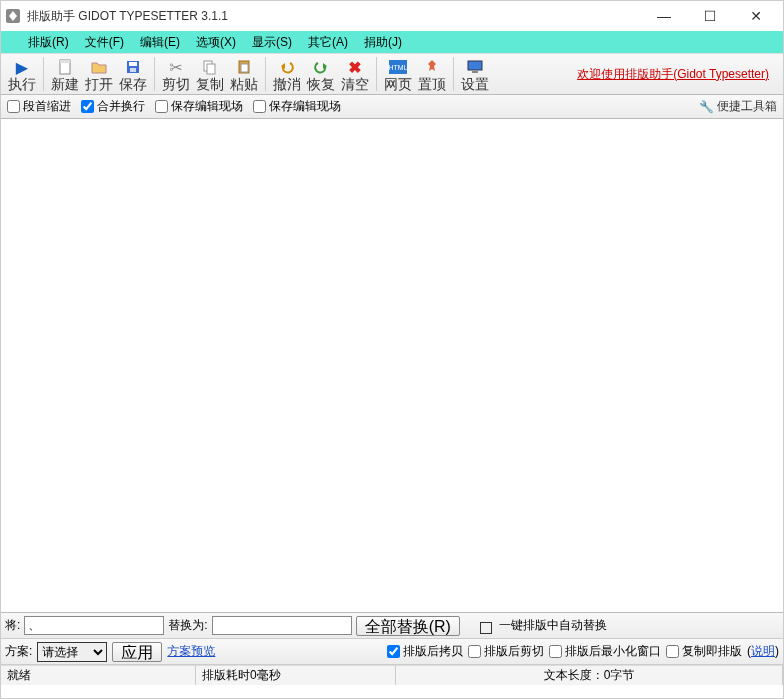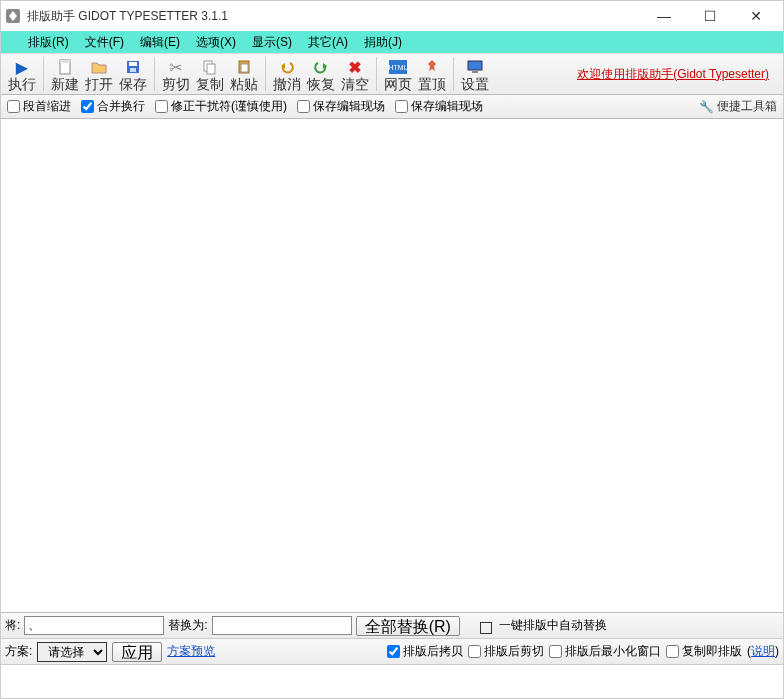--- a/index.html
+++ b/index.html
@@ -133,21 +133,21 @@
   .schemebar {
     display: flex;
     align-items: center;
     height: 26px;
     background: linear-gradient(#f8f8f8, #ececec);
     padding: 0 4px;
     gap: 5px;
     font-size: 12px;
     border-bottom: 1px solid #ccc;
   }
-  .schemebar select { height: 20px; font-size: 12px; border: 1px solid #333; text-align: center; }
+  .schemebar select { height: 20px; font-size: 12px; border: 1px solid #333; }
   .link { color: #1a4ec8; text-decoration: underline; cursor: pointer; }
   .statusbar {
     display: flex;
     height: 20px;
     font-size: 12px;
     background: #f4f4f4;
   }
   .statuscell { 
     padding: 2px 6px; 
     border-right: 1px solid #ccc;
@@ -307,24 +307,20 @@
 
 
 <div class="optionbar">
   <label class="chk">
       <input type="checkbox" style="">
       <span>段首缩进</span>
     </label>
   <label class="chk">
       <input type="checkbox" checked="" style="">
       <span>合并换行</span>
-    </label>
-  <label class="chk">
-      <input type="checkbox" style="">
-      <span>修正干扰符(谨慎使用)</span>
     </label>
   <label class="chk">
       <input type="checkbox" style="">
       <span>保存编辑现场</span>
     </label>
   <label class="chk">
       <input type="checkbox" style="">
       <span>保存编辑现场</span>
     </label>
   <div class="spacer"></div>
@@ -372,16 +368,21 @@
         <input type="checkbox" style="">
         <span>排版后最小化窗口</span>
       </label>
     <label class="chk">
         <input type="checkbox" style="">
         <span>复制即排版</span>
       </label>
     <span>(<span class="link">说明</span>)</span>
   </div>
 
+  <div class="statusbar">
+    <div class="statuscell s1">就绪</div>
+    <div class="statuscell s2">排版耗时0毫秒</div>
+    <div class="statuscell s3">文本长度：0字节</div>
+  </div>
 </div>
 
 
 
 
 </body></html>

